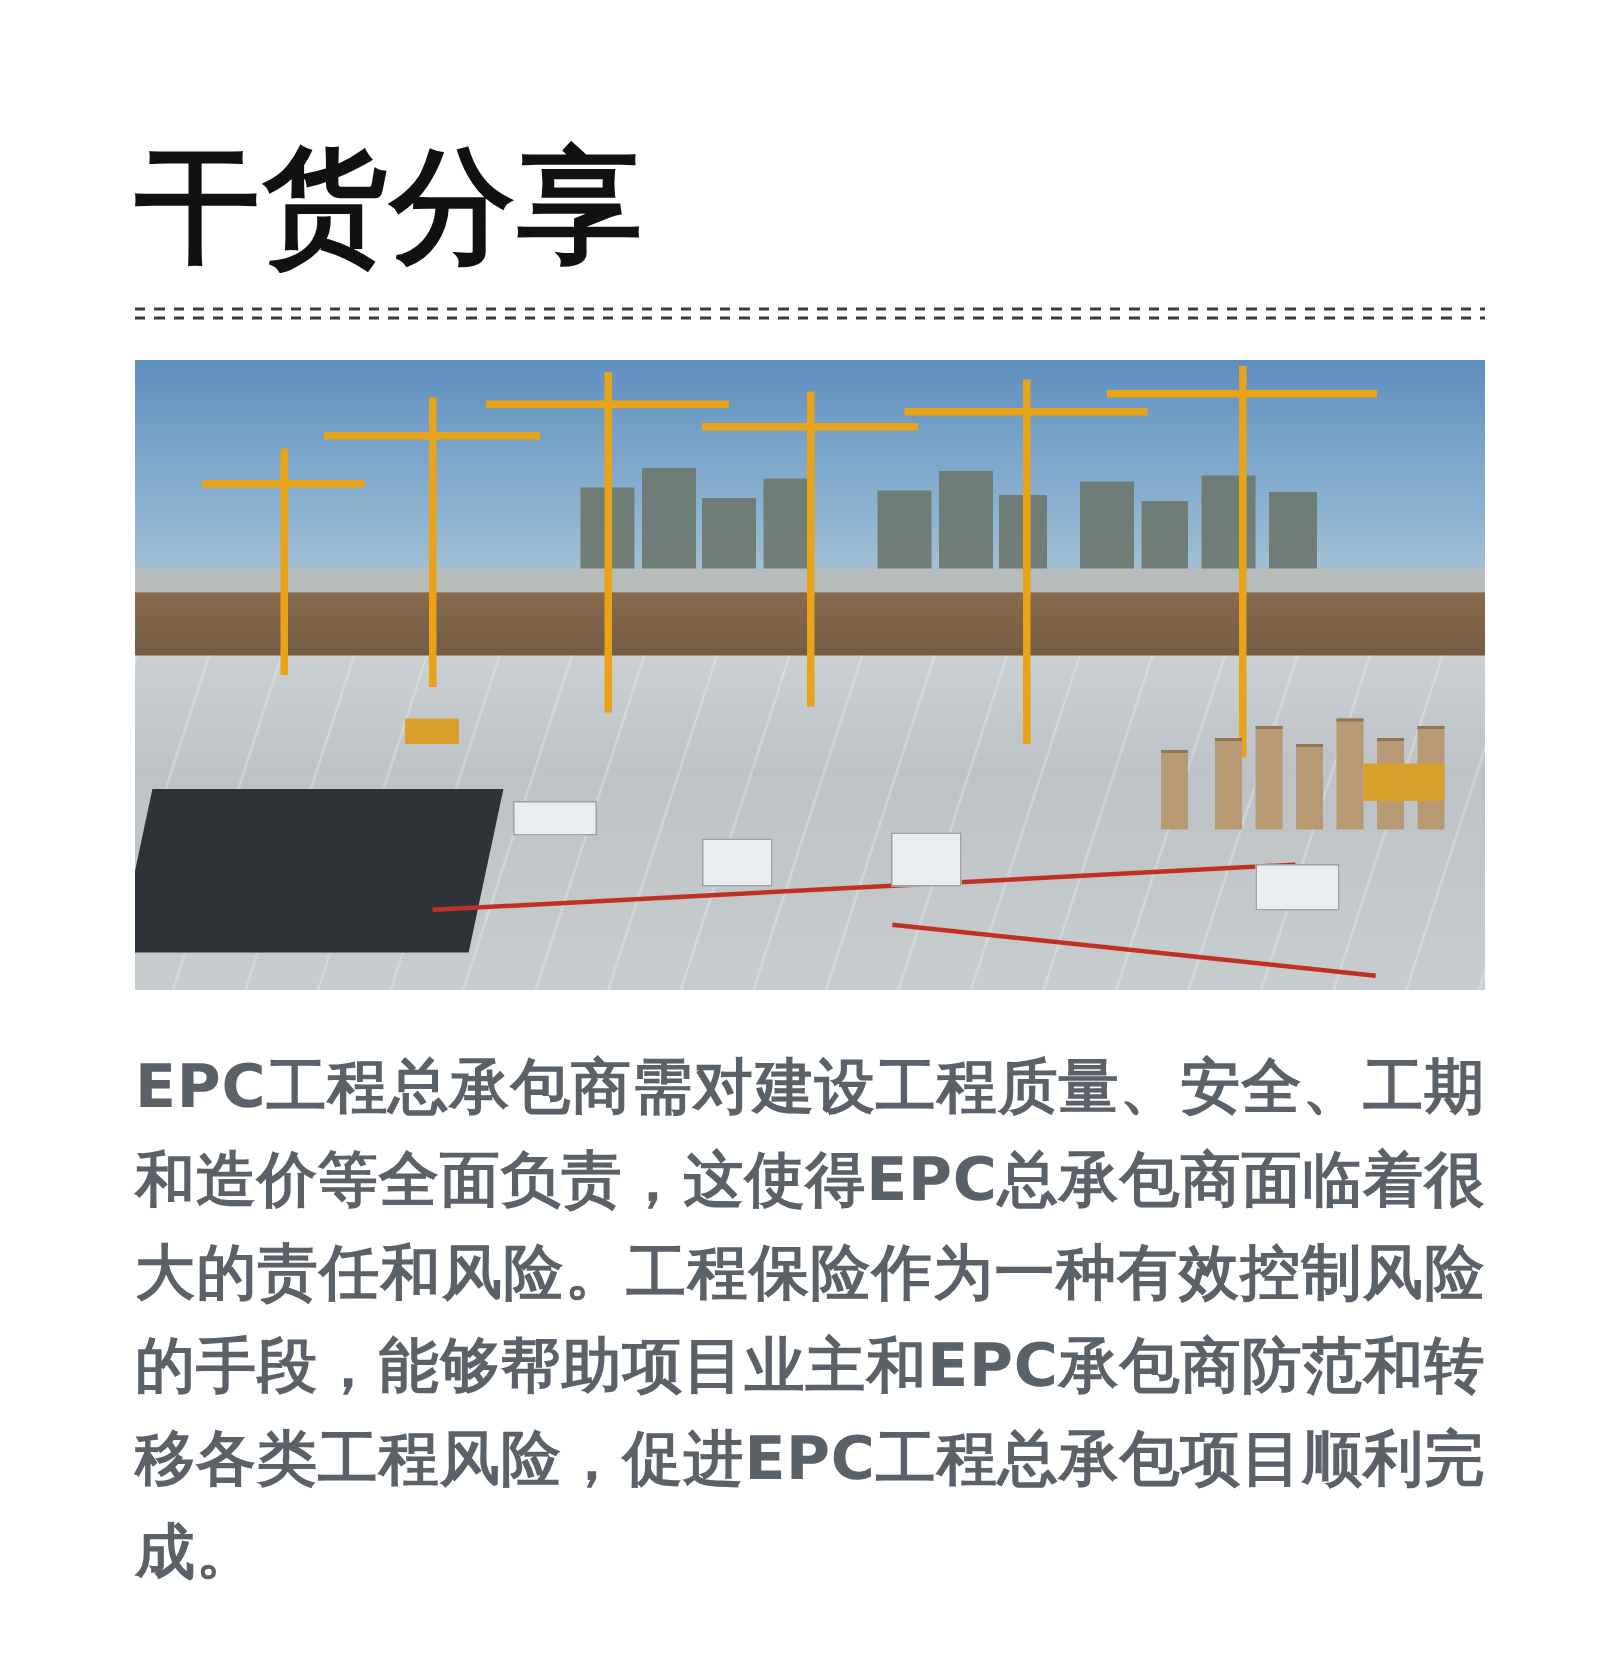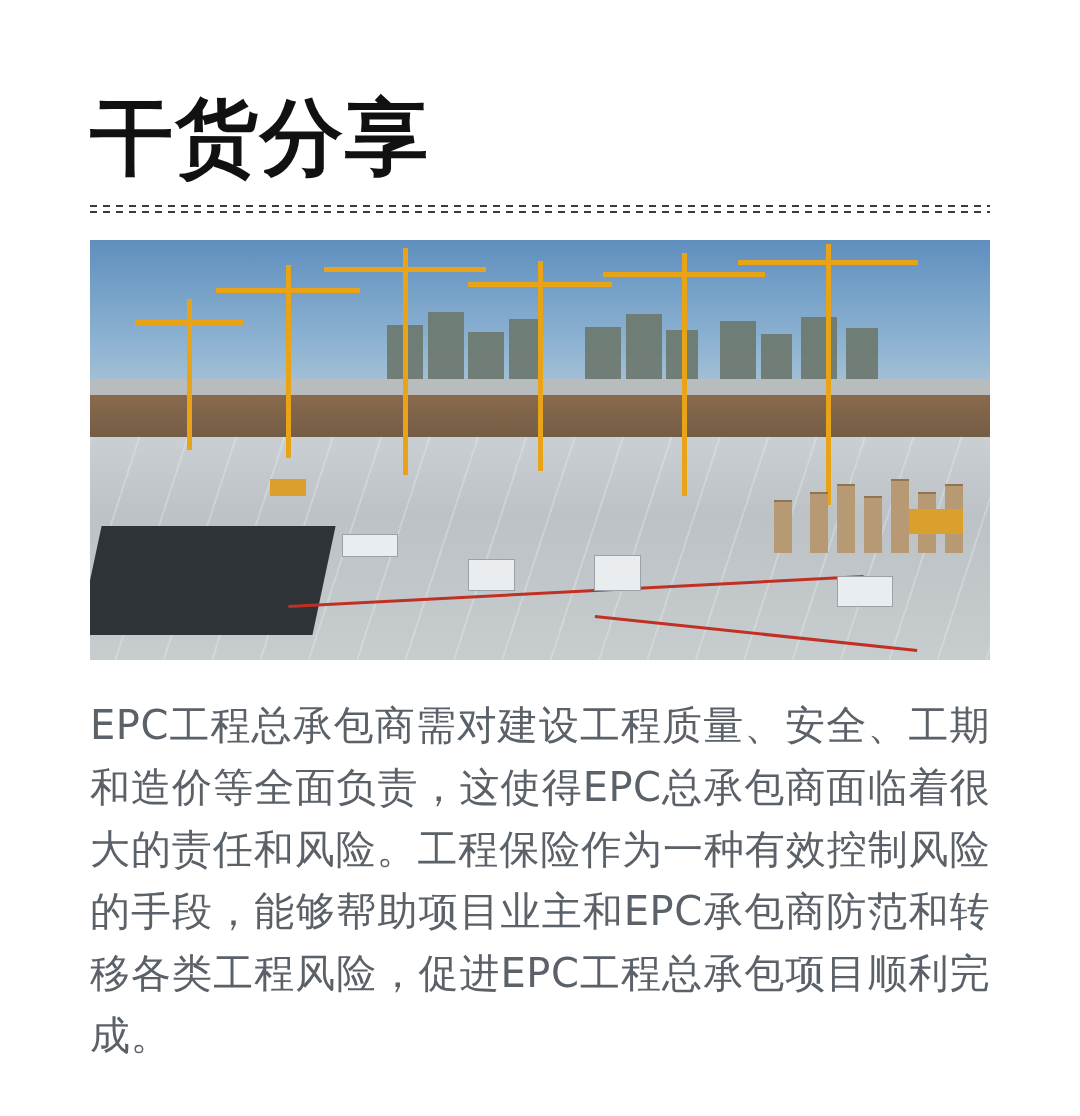--- a/index.html
+++ b/index.html
@@ -209,20 +209,21 @@
   
   .body-text {
     margin: 34px 90px 0 90px;
     width: 900px;
     font-family: "DejaVu Sans", "Liberation Sans", sans-serif;
     font-size: 40px;
     line-height: 1.55;
     color: #5a6168;
     letter-spacing: 0.5px;
     text-align: justify;
+    font-weight: bold;
   }
   .body-text p { margin: 0; }
 </style>
 </head>
 <body>
 
 <div class="page">
 
   <div class="header">
     <div class="title-row">

